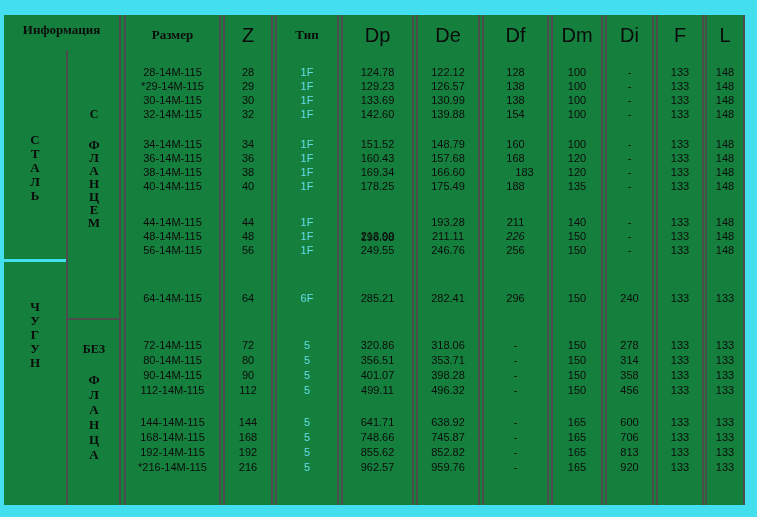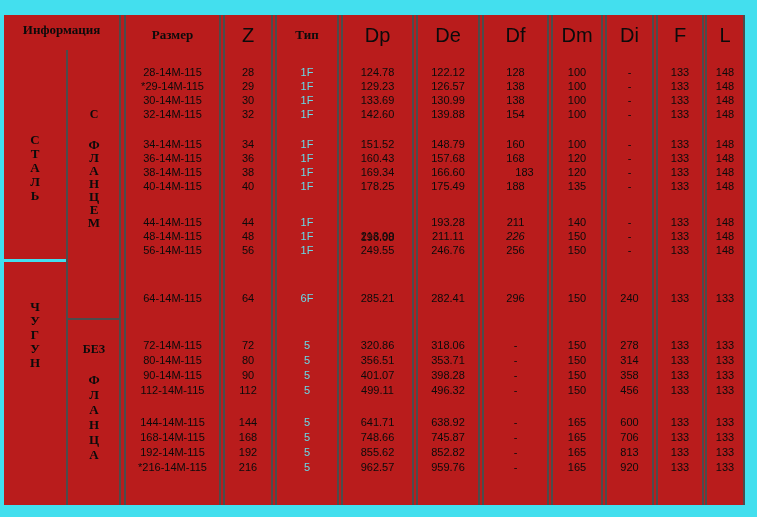--- a/index.html
+++ b/index.html
@@ -1,16 +1,16 @@
 <!DOCTYPE html>
 <html><head>
 <meta charset="utf-8">
 <style>
   html,body{margin:0;padding:0;background:#fff;}
-  .page{position:relative;width:757px;height:517px;background:#b91c1c;overflow:hidden;
+  .page{position:relative;width:757px;height:517px;background:#15803d;overflow:hidden;
         font-family:"Liberation Sans",sans-serif;}
   
   .frame{position:absolute;background:var(--cyan,#43dfee);}
   .frame-top{left:0;top:0;width:757px;height:15px;}
   .frame-bottom{left:0;top:505px;width:757px;height:12px;}
   .frame-left{left:0;top:0;width:4px;height:517px;}
   .frame-right{left:745px;top:0;width:12px;height:517px;}
   
   .col-box{position:absolute;top:15px;height:490px;box-sizing:border-box;
            border-left:2px solid var(--line,#4c4c4c);border-right:2px solid var(--line,#4c4c4c);}

